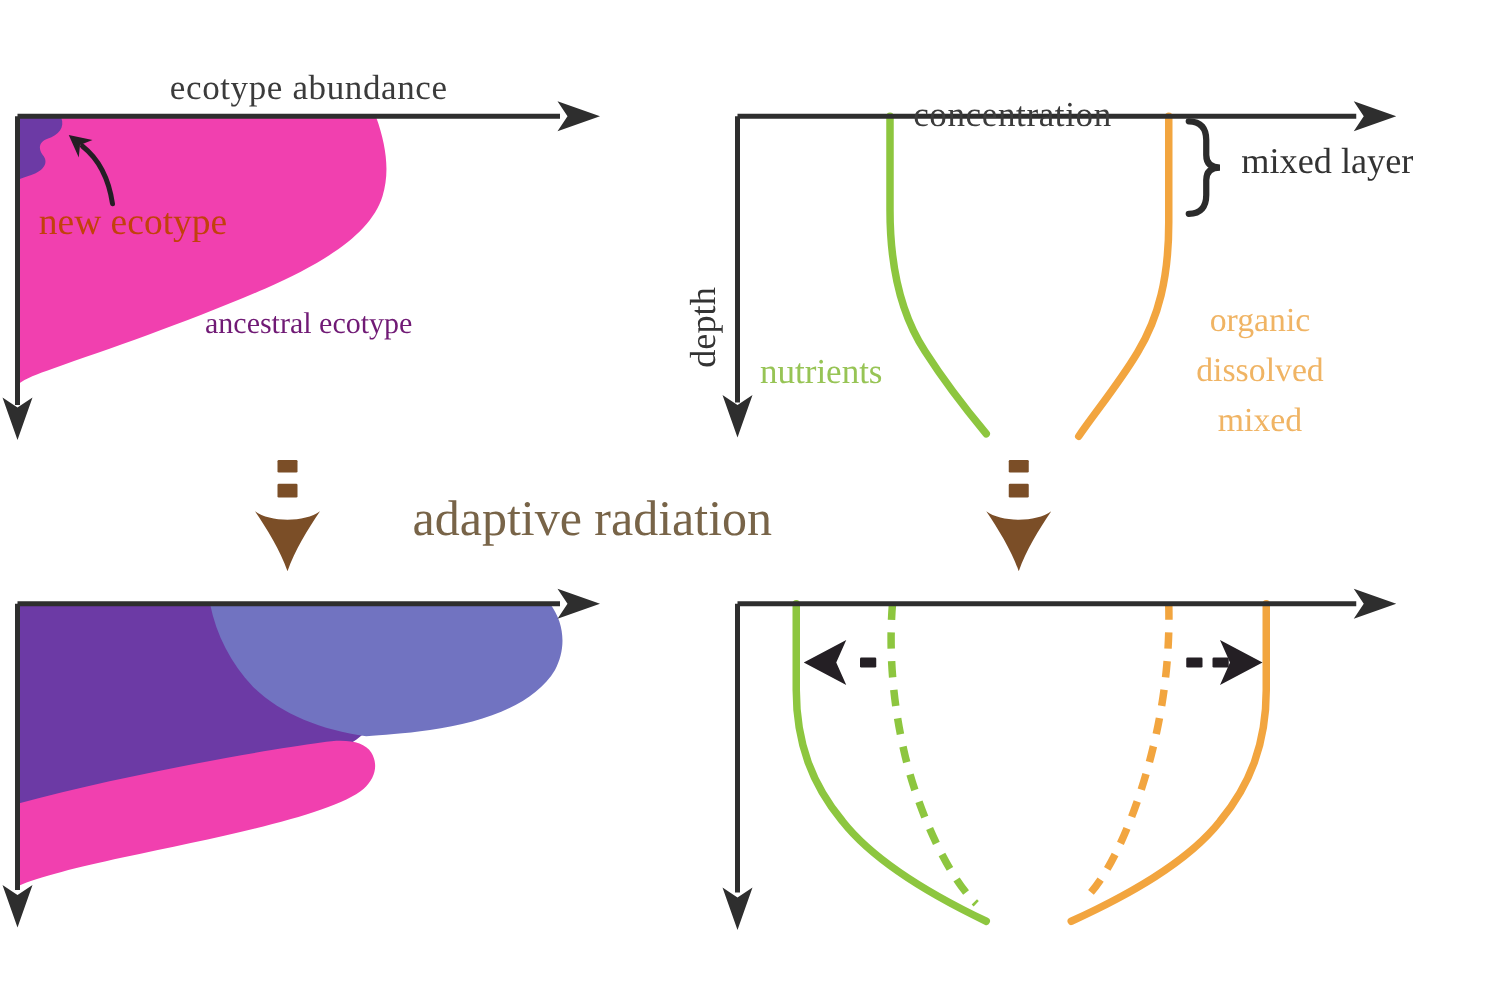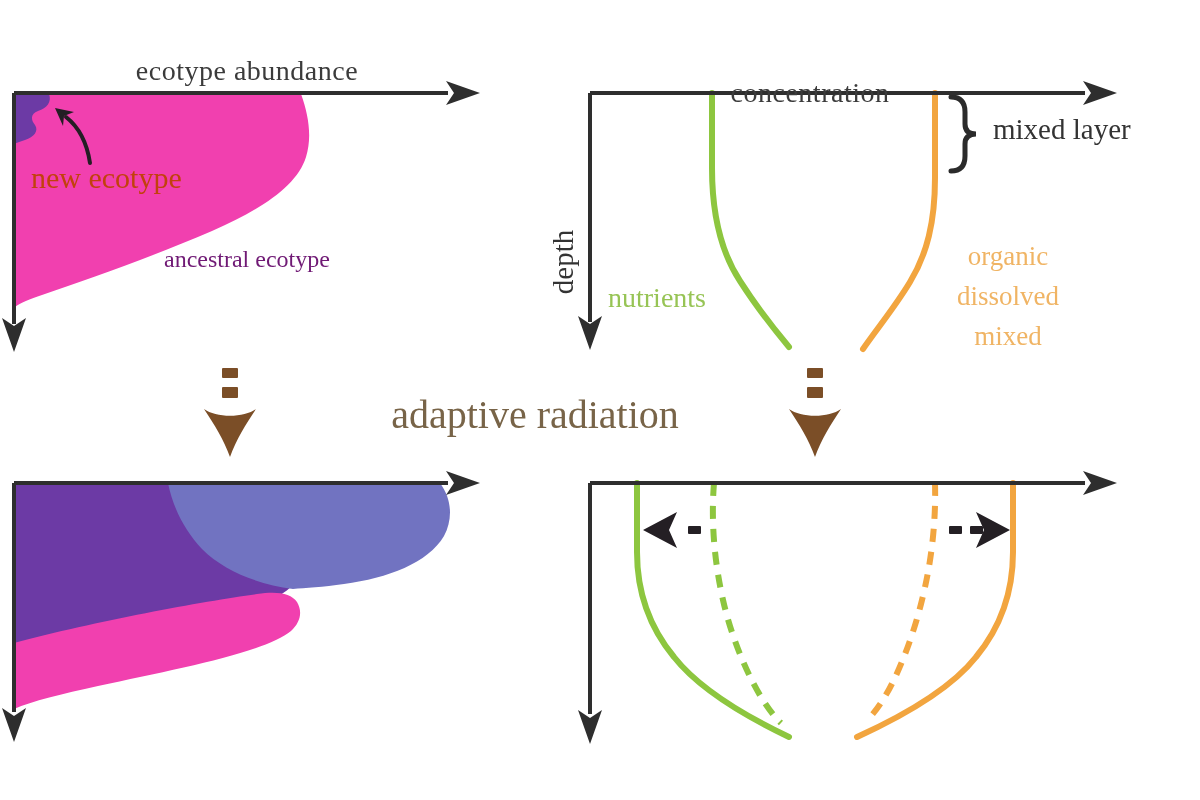--- a/index.html
+++ b/index.html
@@ -16,21 +16,21 @@
     text-align:center;transform:rotate(-90deg);transform-origin:50% 50%;
   }
   .lbl-nutrients{font-size:28px;color:#97c455;}
   .lbl-doc{
     position:absolute;left:928px;top:236px;width:160px;text-align:center;
     font-size:27px;line-height:40px;color:#f0b464;white-space:nowrap;
   }
   .lbl-new{font-size:30px;color:#c2410c;}
   .lbl-ancestral{font-size:24px;color:#701a75;}
   .lbl-adaptive{
-    position:absolute;left:330px;top:391px;width:410px;text-align:center;
+    position:absolute;left:330px;top:391px;width:410px;text-align:left;
     font-size:40px;color:#786448;
   }
   .center-text{position:absolute;text-align:center;}
 </style>
 </head>
 <body>
 
 <div class="canvas">
 
   <svg width="1200" height="800" viewBox="0 0 1200 800">

